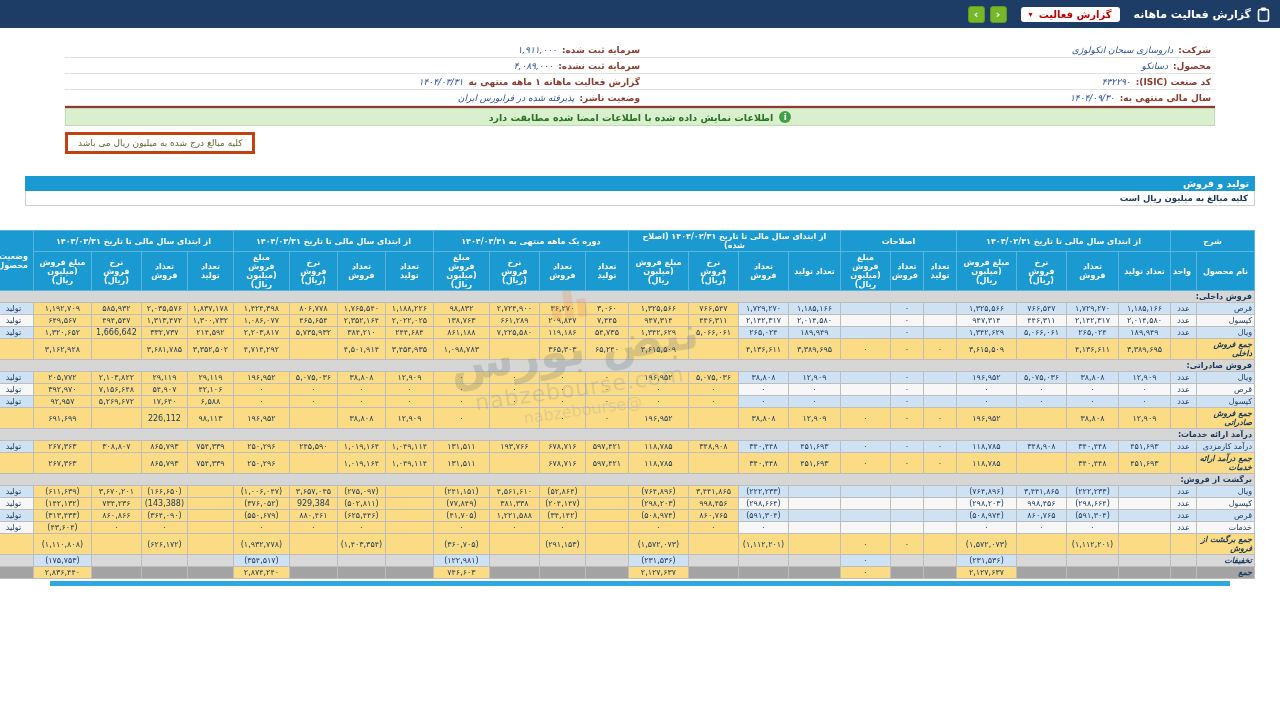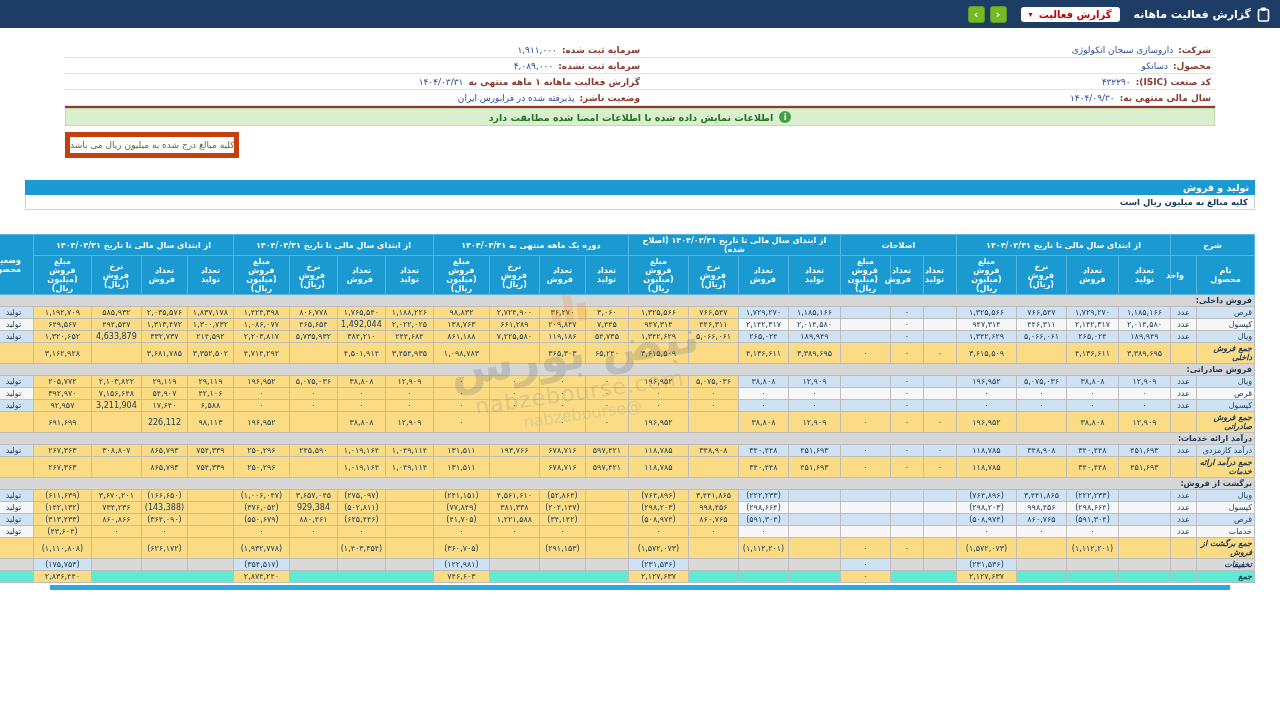--- a/index.html
+++ b/index.html
@@ -12,41 +12,41 @@
   .dd .caret { font-size:8px; color:#c00000; }
   .navbtns { display:flex; gap:5px; margin-right:14px; direction:ltr; }
   .gbtn { width:17px; height:17px; background:#76b82a; border:1px solid #5d9a1d; border-radius:3px; color:#fff; font-size:11px; font-weight:bold; display:flex; align-items:center; justify-content:center; cursor:pointer; line-height:1; }
   .lang { margin-right:auto; color:#fff; font-size:10px; font-weight:normal; letter-spacing:.5px; cursor:pointer;margin-top:36px; }
 
   
   .info { margin:14px 65px 0 65px; border-bottom:2px solid #943634; }
   .irow { display:flex; border-bottom:1px solid #e3e3e3; padding:2px 4px; min-height:16px; align-items:center; }
   .ipair { width:50%; display:flex; font-size:9px; }
   .ilabel { color:#8b3a2e; font-weight:bold; white-space:nowrap; }
-  .ival { color:#2c4f9e; margin-right:5px; white-space:nowrap; }
+  .ival { color:#2c4f9e; margin-right:5px; white-space:nowrap;font-style:italic; }
   .green-note { margin:0 65px; background:#d9efcd; border:1px solid #bfdcb0; min-height:18px; display:flex; align-items:center; justify-content:center; gap:6px; font-size:9.5px; font-weight:bold; color:#267326; }
   .iicon { width:12px; height:12px; border-radius:50%; background:#43a047; color:#fff; font-size:9px; font-weight:bold; display:inline-flex; align-items:center; justify-content:center; font-style:normal; }
   .note-row { display:flex; direction:ltr; padding:6px 65px 0 65px; }
-  .unit-note { border:5px solid #c2410c; background:#fff; padding:3px 0; font-size:9px; color:#666633; direction:rtl; }
+  .unit-note { border:3px solid #c2410c; background:#fff; padding:3px 10px; font-size:9px; color:#666633; direction:rtl; }
 
   
   .secbar { margin:22px 25px 0 25px; background:#1b9ad2; color:#fff; font-size:9.5px; font-weight:bold; padding:2px 6px; height:15px; line-height:11px; }
   .tblnote { margin:0 25px; border:1px solid #cfcfcf; border-top:none; background:#fff; color:#17375d; font-size:8.5px; font-weight:bold; padding:2px 6px; height:15px; }
 
   
   .twrap { position:relative; margin:24px 25px 0 25px; }
   table.tbl { width:1230px; border-collapse:collapse; table-layout:fixed; }
-  .tbl th { background:#1b9ad2; color:#fff; border:1px solid #58b6de; font-size:8px; font-weight:bold; padding:1px 12px; text-align:center; vertical-align:middle; }
+  .tbl th { background:#1b9ad2; color:#fff; border:1px solid #58b6de; font-size:8px; font-weight:bold; padding:1px 5px; text-align:center; vertical-align:middle; }
   .tbl td { border:1px solid #bdbdbd; font-size:8px; padding:1px 2px; color:#17375d; vertical-align:middle; }
   td.num { direction:ltr; text-align:center; white-space:nowrap; }
   td.name { text-align:right; color:#17375d; }
   td.unit, td.stat { text-align:center; }
   .cb { background:#cfe2f3; }
   .cw { background:#f7f7f7; }
-  .cw2 { background:#5eead4; }
+  .cw2 { background:#a3a3a3; }
   .cy { background:#fbdc84; }
   .cg { background:#d9d9d9; }
   .sec-cell { background:#d6d6d6; font-weight:bold; text-align:right; color:#17375d; }
   .neg { color:#d40000; }
   .bold { font-weight:bold;font-style:italic; }
   .botbar { margin:2px 25px 0 25px; height:5px; background:#2ea8e0; }
 
   
   .wm { position:absolute; top:60px; left:340px; width:420px; text-align:center; opacity:.22; transform:rotate(-8deg); pointer-events:none; z-index:5; }
   .wm .fa { font-size:46px; font-weight:bold; color:#5b6770; }
@@ -258,21 +258,21 @@
           <td class="num cw"></td>
           <td class="num cw">۲,۰۱۴,۵۸۰</td>
           <td class="num cw">۲,۱۴۲,۳۱۷</td>
           <td class="num cy">۴۴۶,۳۱۱</td>
           <td class="num cy">۹۴۷,۳۱۴</td>
           <td class="num cy">۷,۴۴۵</td>
           <td class="num cy">۲۰۹,۸۴۷</td>
           <td class="num cy">۶۶۱,۲۸۹</td>
           <td class="num cy">۱۳۸,۷۶۳</td>
           <td class="num cy">۲,۰۲۲,۰۲۵</td>
-          <td class="num cy">1,492,044</td>
+          <td class="num cy">۲,۳۵۲,۱۶۴</td>
           <td class="num cy">۴۶۵,۶۵۴</td>
           <td class="num cy">۱,۰۸۶,۰۷۷</td>
           <td class="num cy">۱,۳۰۰,۷۳۲</td>
           <td class="num cy">۱,۳۱۳,۴۷۲</td>
           <td class="num cy">۴۹۴,۵۴۷</td>
           <td class="num cy">۶۴۹,۵۶۷</td>
           <td class="stat cw">تولید</td>
         </tr>
         <tr>
           <td class="name cb">ویال</td>
@@ -291,21 +291,21 @@
           <td class="num cy">۵۴,۷۳۵</td>
           <td class="num cy">۱۱۹,۱۸۶</td>
           <td class="num cy">۷,۲۲۵,۵۸۰</td>
           <td class="num cy">۸۶۱,۱۸۸</td>
           <td class="num cy">۲۴۴,۶۸۴</td>
           <td class="num cy">۳۸۴,۲۱۰</td>
           <td class="num cy">۵,۷۳۵,۹۳۲</td>
           <td class="num cy">۲,۲۰۳,۸۱۷</td>
           <td class="num cy">۲۱۴,۵۹۲</td>
           <td class="num cy">۳۳۲,۷۳۷</td>
-          <td class="num cy">4,633,879</td>
+          <td class="num cy">1,666,642</td>
           <td class="num cy">۱,۳۲۰,۶۵۲</td>
           <td class="stat cb">تولید</td>
         </tr>
         <tr>
           <td class="name cy bold">جمع فروش داخلی</td>
           <td class="unit cy"></td>
           <td class="num cy">۳,۳۸۹,۶۹۵</td>
           <td class="num cy">۴,۱۳۶,۶۱۱</td>
           <td class="num cy"></td>
           <td class="num cy">۳,۶۱۵,۵۰۹</td>
@@ -406,21 +406,21 @@
           <td class="num cy">۰</td>
           <td class="num cy">۰</td>
           <td class="num cy">۰</td>
           <td class="num cy">۰</td>
           <td class="num cy">۰</td>
           <td class="num cy">۰</td>
           <td class="num cy">۰</td>
           <td class="num cy">۰</td>
           <td class="num cy">۶,۵۸۸</td>
           <td class="num cy">۱۷,۶۴۰</td>
-          <td class="num cy">3,211,904</td>
+          <td class="num cy">۵,۲۶۹,۶۷۲</td>
           <td class="num cy">۹۲,۹۵۷</td>
           <td class="stat cb">تولید</td>
         </tr>
         <tr>
           <td class="name cy bold">جمع فروش صادراتی</td>
           <td class="unit cy"></td>
           <td class="num cy">۱۲,۹۰۹</td>
           <td class="num cy">۳۸,۸۰۸</td>
           <td class="num cy"></td>
           <td class="num cy">۱۹۶,۹۵۲</td>

